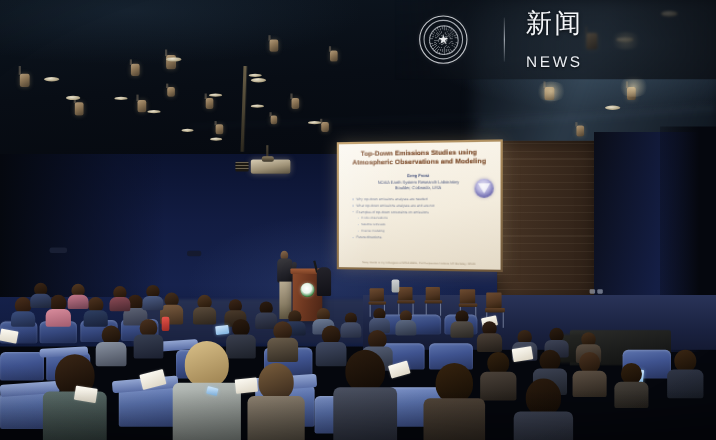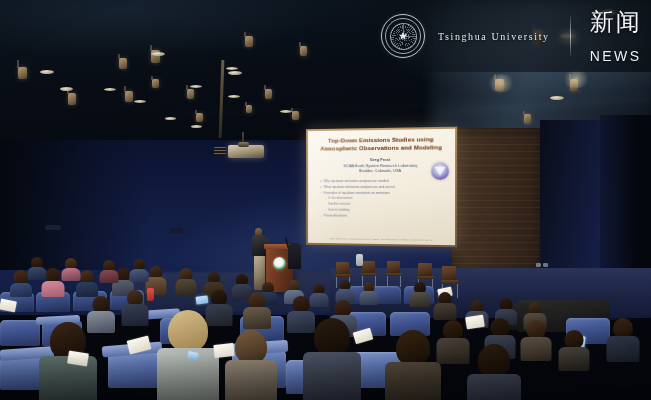--- a/index.html
+++ b/index.html
@@ -732,21 +732,20 @@
   <div style="position:absolute;left:356px;top:254px;width:7px;height:12px;border-radius:2px;background:linear-gradient(170deg,#f0f2ee,#b5b9b0);opacity:.85;"></div>
 
   <div class="vignette"></div>
   <div class="darkbottom"></div>
 
   <div class="wm">
     <div class="wm-seal">
       <div class="wm-star"></div>
     </div>
     <div class="wm-names">
-      <div class="wm-en">Tsinghua University</div>
     </div>
     <div class="wm-div"></div>
     <div class="wm-news">
       <div class="wm-news-cn">新闻</div>
       <div class="wm-news-en">NEWS</div>
     </div>
   </div>
 
 </div>
 

